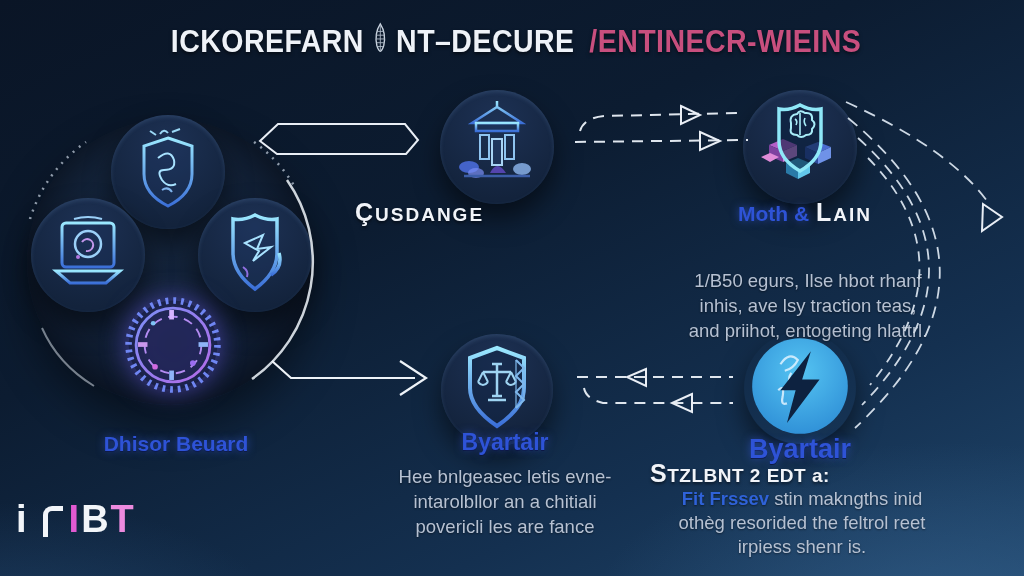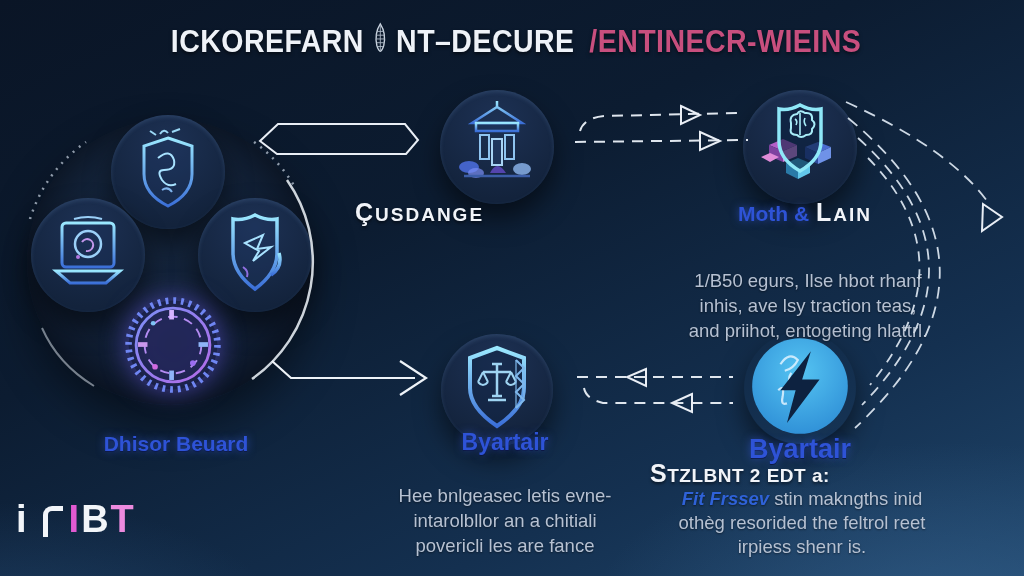--- a/index.html
+++ b/index.html
@@ -50,21 +50,21 @@
   .blue-label{
     position:absolute;text-align:center;font-weight:bold;color:#2e53d6;
     text-shadow:0 0 9px rgba(58,96,235,.6), 0 1px 0 rgba(8,16,50,.9);
   }
   .inline-caps{display:inline-block;color:#f1f4f9;font-weight:bold;letter-spacing:2px;
     text-transform:uppercase;font-size:19px;}
   .inline-caps::first-letter{font-size:25px;}
   .mothlain-head{position:absolute;text-align:center;}
   .mothlain-head .blue-part{color:#2e53d6;font-weight:bold;font-size:21px;
     text-shadow:0 0 8px rgba(58,96,235,.6);margin-right:7px;}
-  .body-prefix{color:#2f62d8;font-weight:bold;font-style:italic;}
+  .body-prefix{color:#2f62d8;font-weight:bold;}
   
   .logo{position:absolute;left:16px;top:498px;font-size:38px;font-weight:bold;
     letter-spacing:2px;display:flex;align-items:flex-end;}
   .logo .lg-white{color:#f2f5f9;}
   .logo .lg-pink1{color:#e25ad2;}
   .logo .lg-pink2{color:#ec8ade;}
   .logo .corner{display:inline-block;width:15px;height:26px;border-top:5px solid #f2f5f9;
     border-left:5px solid #f2f5f9;border-radius:9px 0 0 0;margin:0 6px 4px 14px;}
   .overlay{position:absolute;left:0;top:0;pointer-events:none;}
 </style>
@@ -190,21 +190,21 @@
         <path d="M43,22 V54 M29,30 H57 M38,22 H48" stroke="#9fd4f2" stroke-width="2.5" fill="none"></path>
         <path d="M29,30 l-5,10 M29,30 l5,10 M24,40 Q29,46 34,40" stroke="#9fd4f2" stroke-width="2" fill="none"></path>
         <path d="M57,30 l-5,10 M57,30 l5,10 M52,40 Q57,46 62,40" stroke="#9fd4f2" stroke-width="2" fill="none"></path>
         <path d="M38,54 H48 M34,58 H52" stroke="#9fd4f2" stroke-width="2.5"></path>
         <path d="M62,18 L70,26 L62,34 L70,42 L62,50 L70,58 L62,66" stroke="#7fb8ec" stroke-width="2" fill="none"></path>
         <path d="M62,18 V66 M70,26 V58" stroke="#7fb8ec" stroke-width="1.2"></path>
       </svg>
     </span>
   </div>
   <div class="blue-label" style="left:355px;top:429px;width:300px;font-size:23px;">Byartair</div>
-  <div class="body-text" style="left:360px;top:483px;width:290px;">Hee bnlgeasec letis evne-
+  <div class="body-text" style="left:360px;top:464px;width:290px;">Hee bnlgeasec letis evne-
 intarolbllor an a chitiali
 povericli les are fance</div>
 
   <div class="node bolt-wrap" style="left:744px;top:332px;width:112px;height:112px;">
     <span>
       <svg width="100" height="100" viewBox="0 0 92 92">
         <circle cx="46" cy="46" r="44" fill="url(#gBolt)"></circle>
         <path d="M28,26 Q36,14 44,22 Q40,30 32,32 M26,50 Q32,44 30,56 Q28,64 34,62 M38,34 Q34,40 38,44" stroke="#dff2ff" stroke-width="2" fill="none" opacity=".85"></path>
         <polygon points="56,14 28,50 42,50 34,80 64,40 48,40" fill="#0d2240"></polygon>
       </svg>

